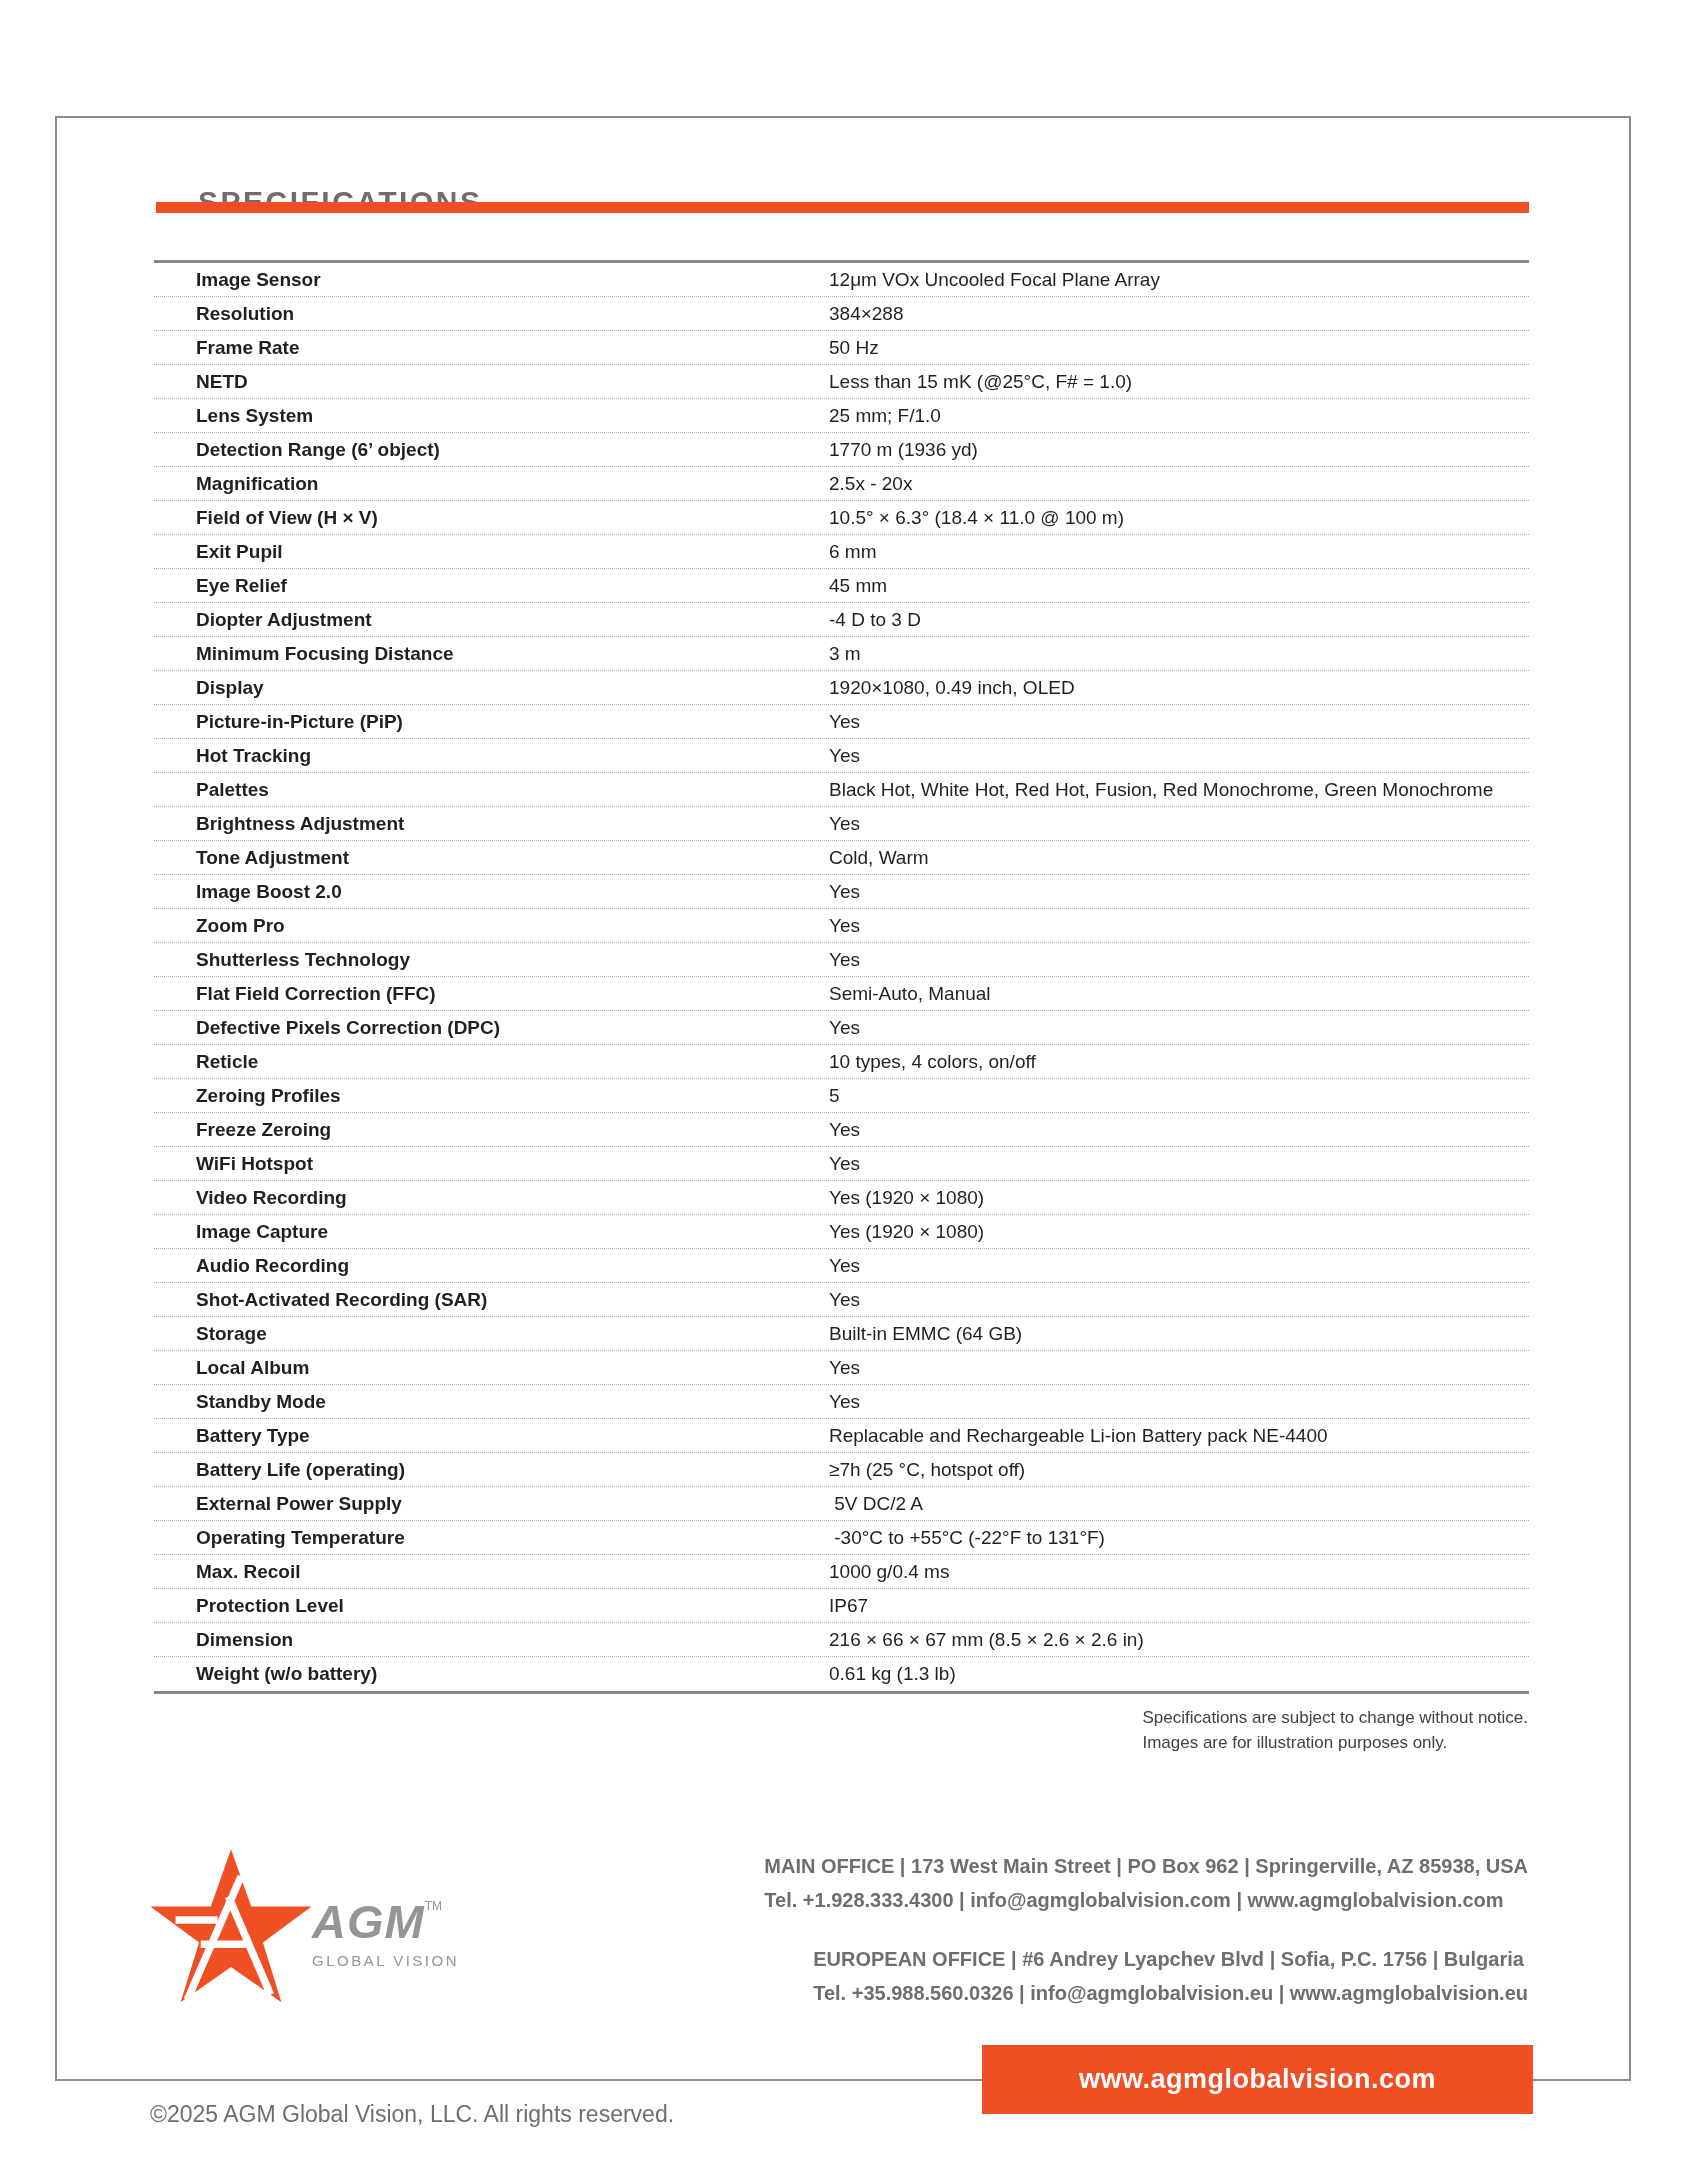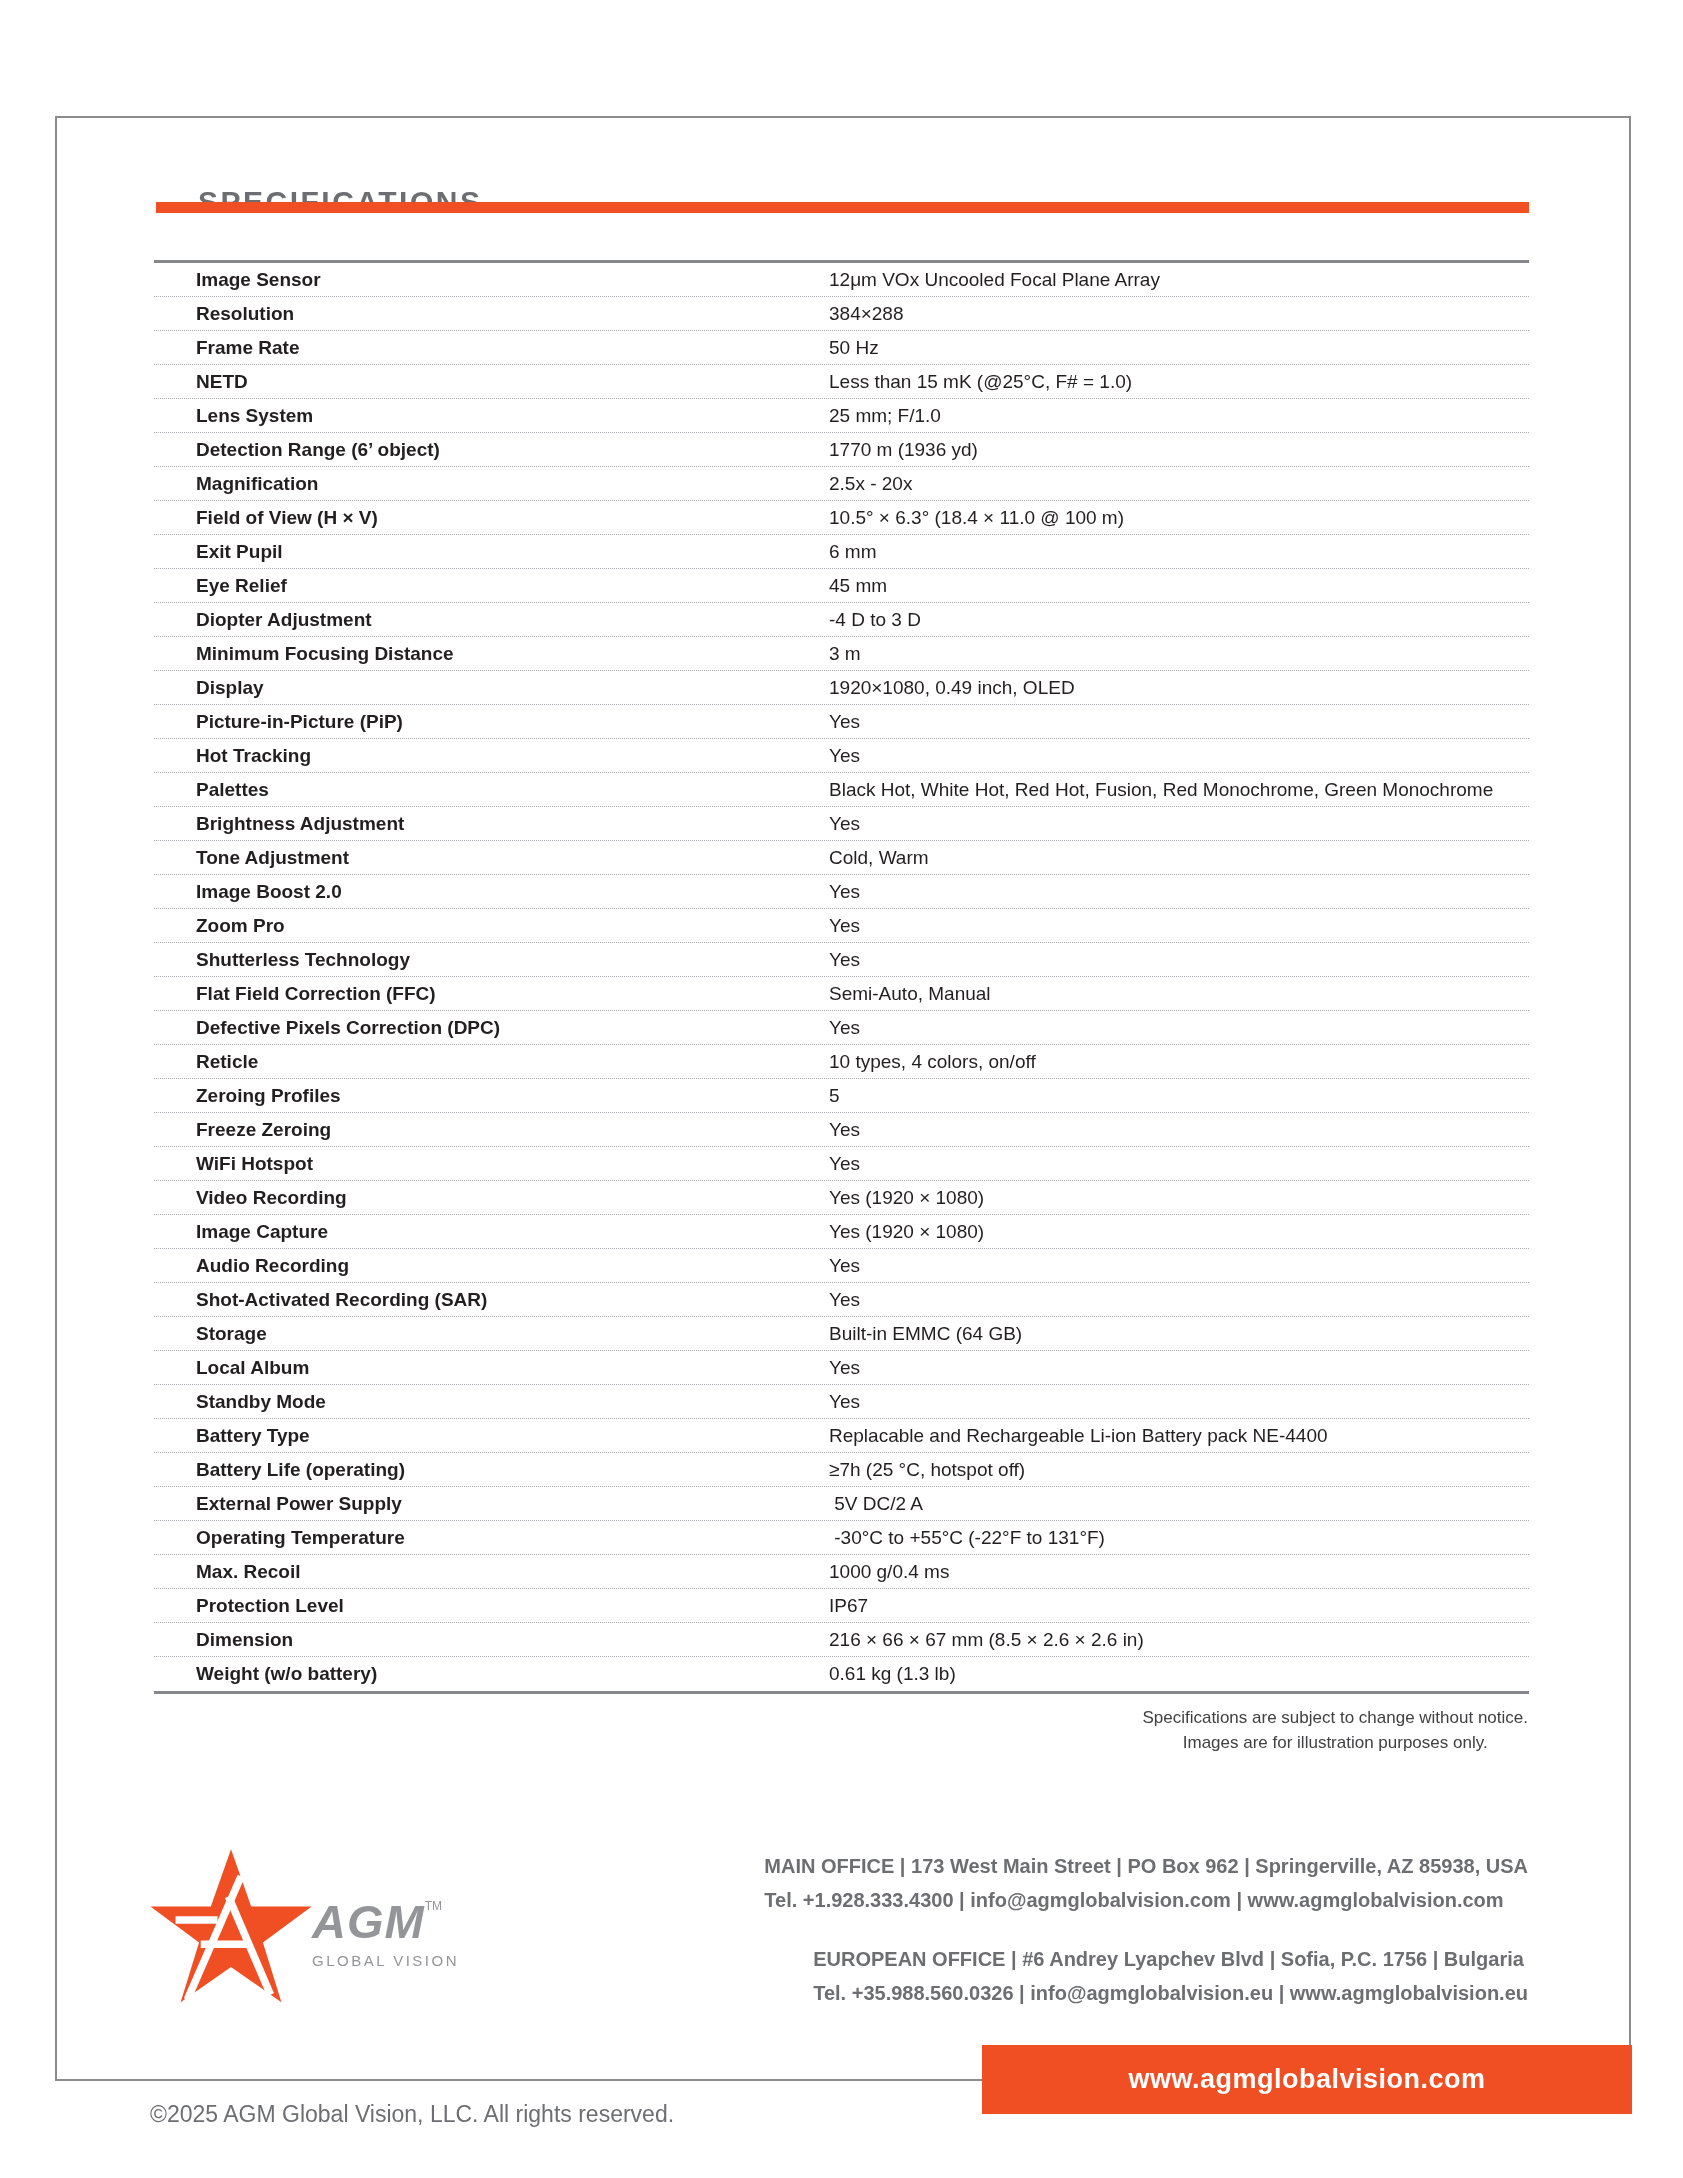--- a/index.html
+++ b/index.html
@@ -25,39 +25,39 @@
 
   .spec-table{position:absolute;left:154px;top:260px;width:1375px;
     border-top:3px solid var(--line-gray);border-bottom:3px solid var(--line-gray);}
   .spec-row{height:34px;display:flex;align-items:center;
     border-bottom:1px dotted #A9ABAE;font-size:19px;}
   .spec-row:last-child{border-bottom:none;}
   .spec-label{flex:0 0 675px;padding-left:42px;font-weight:bold;color:var(--text-dark);
     white-space:nowrap;}
   .spec-value{flex:1;color:var(--text-dark);white-space:pre;}
 
-  .notes{position:absolute;right:155px;top:1705px;text-align:center;font-size:17px;
+  .notes{position:absolute;right:155px;top:1705px;text-align:left;font-size:17px;
     line-height:25px;color:#414042;}
 
   .logo{position:absolute;left:147px;top:1843px;width:337px;height:173px;}
   .logo svg{position:absolute;left:0;top:2px;width:168px;height:170px;}
   .wordmark{position:absolute;left:165px;top:50px;}
   .agm-brand{font-size:47px;font-weight:bold;font-style:italic;
     color:var(--logo-gray);letter-spacing:1px;line-height:57px;}
   .agm-tm{font-size:12px;color:var(--logo-gray);vertical-align:28px;font-style:normal;
     letter-spacing:0;}
   .agm-tagline{margin-top:2px;font-size:15px;letter-spacing:2.5px;color:var(--logo-gray);
     font-weight:normal;}
 
   .office{position:absolute;right:155px;text-align:left;font-size:20px;font-weight:bold;
     line-height:34px;color:var(--title-gray);}
   .office.main{top:1849px;}
   .office.european{top:1942px;}
 
-  .website-banner{position:absolute;left:982px;top:2045px;width:650px;height:69px;
+  .website-banner{position:absolute;left:982px;top:2045px;width:551px;height:69px;
     background:var(--accent);display:flex;align-items:center;justify-content:center;
     z-index:3;}
   .website-banner span{color:#ffffff;font-size:27px;font-weight:bold;letter-spacing:0.5px;}
 
   .copyright{position:absolute;left:150px;top:2101px;font-size:23px;color:var(--title-gray);}
 </style>
 </head>
 <body>
 
 <div class="page-frame"></div>

